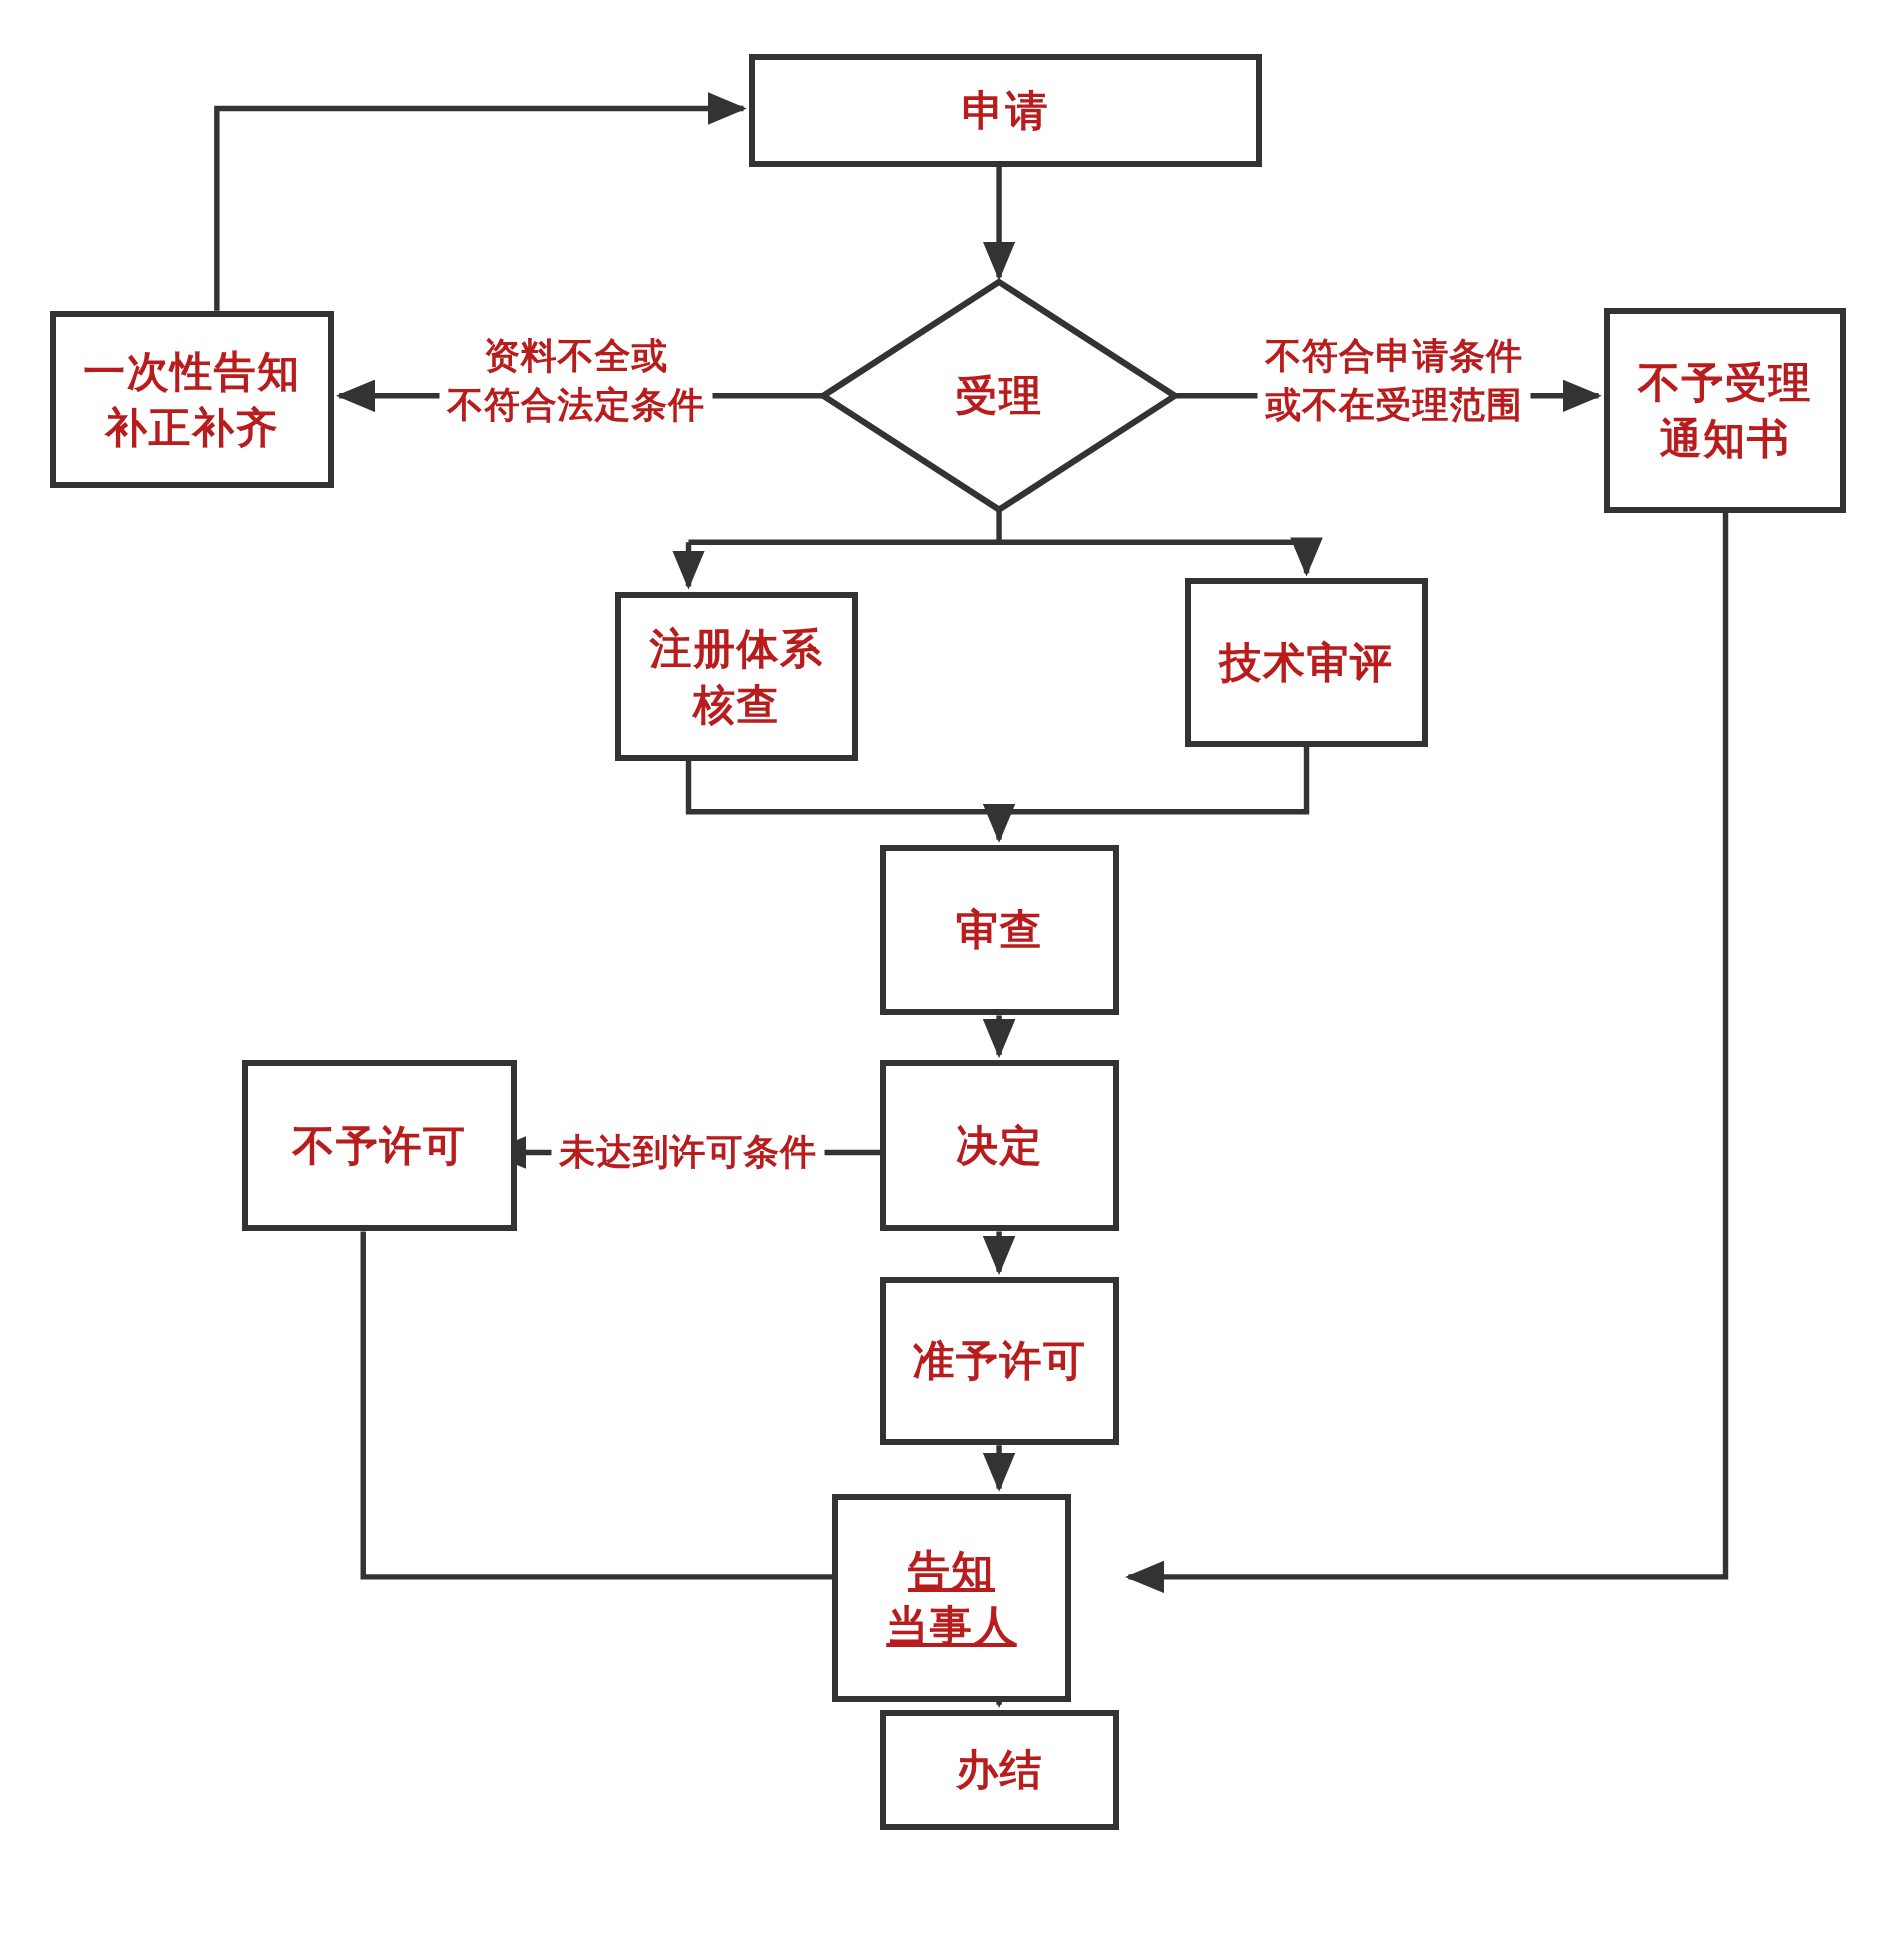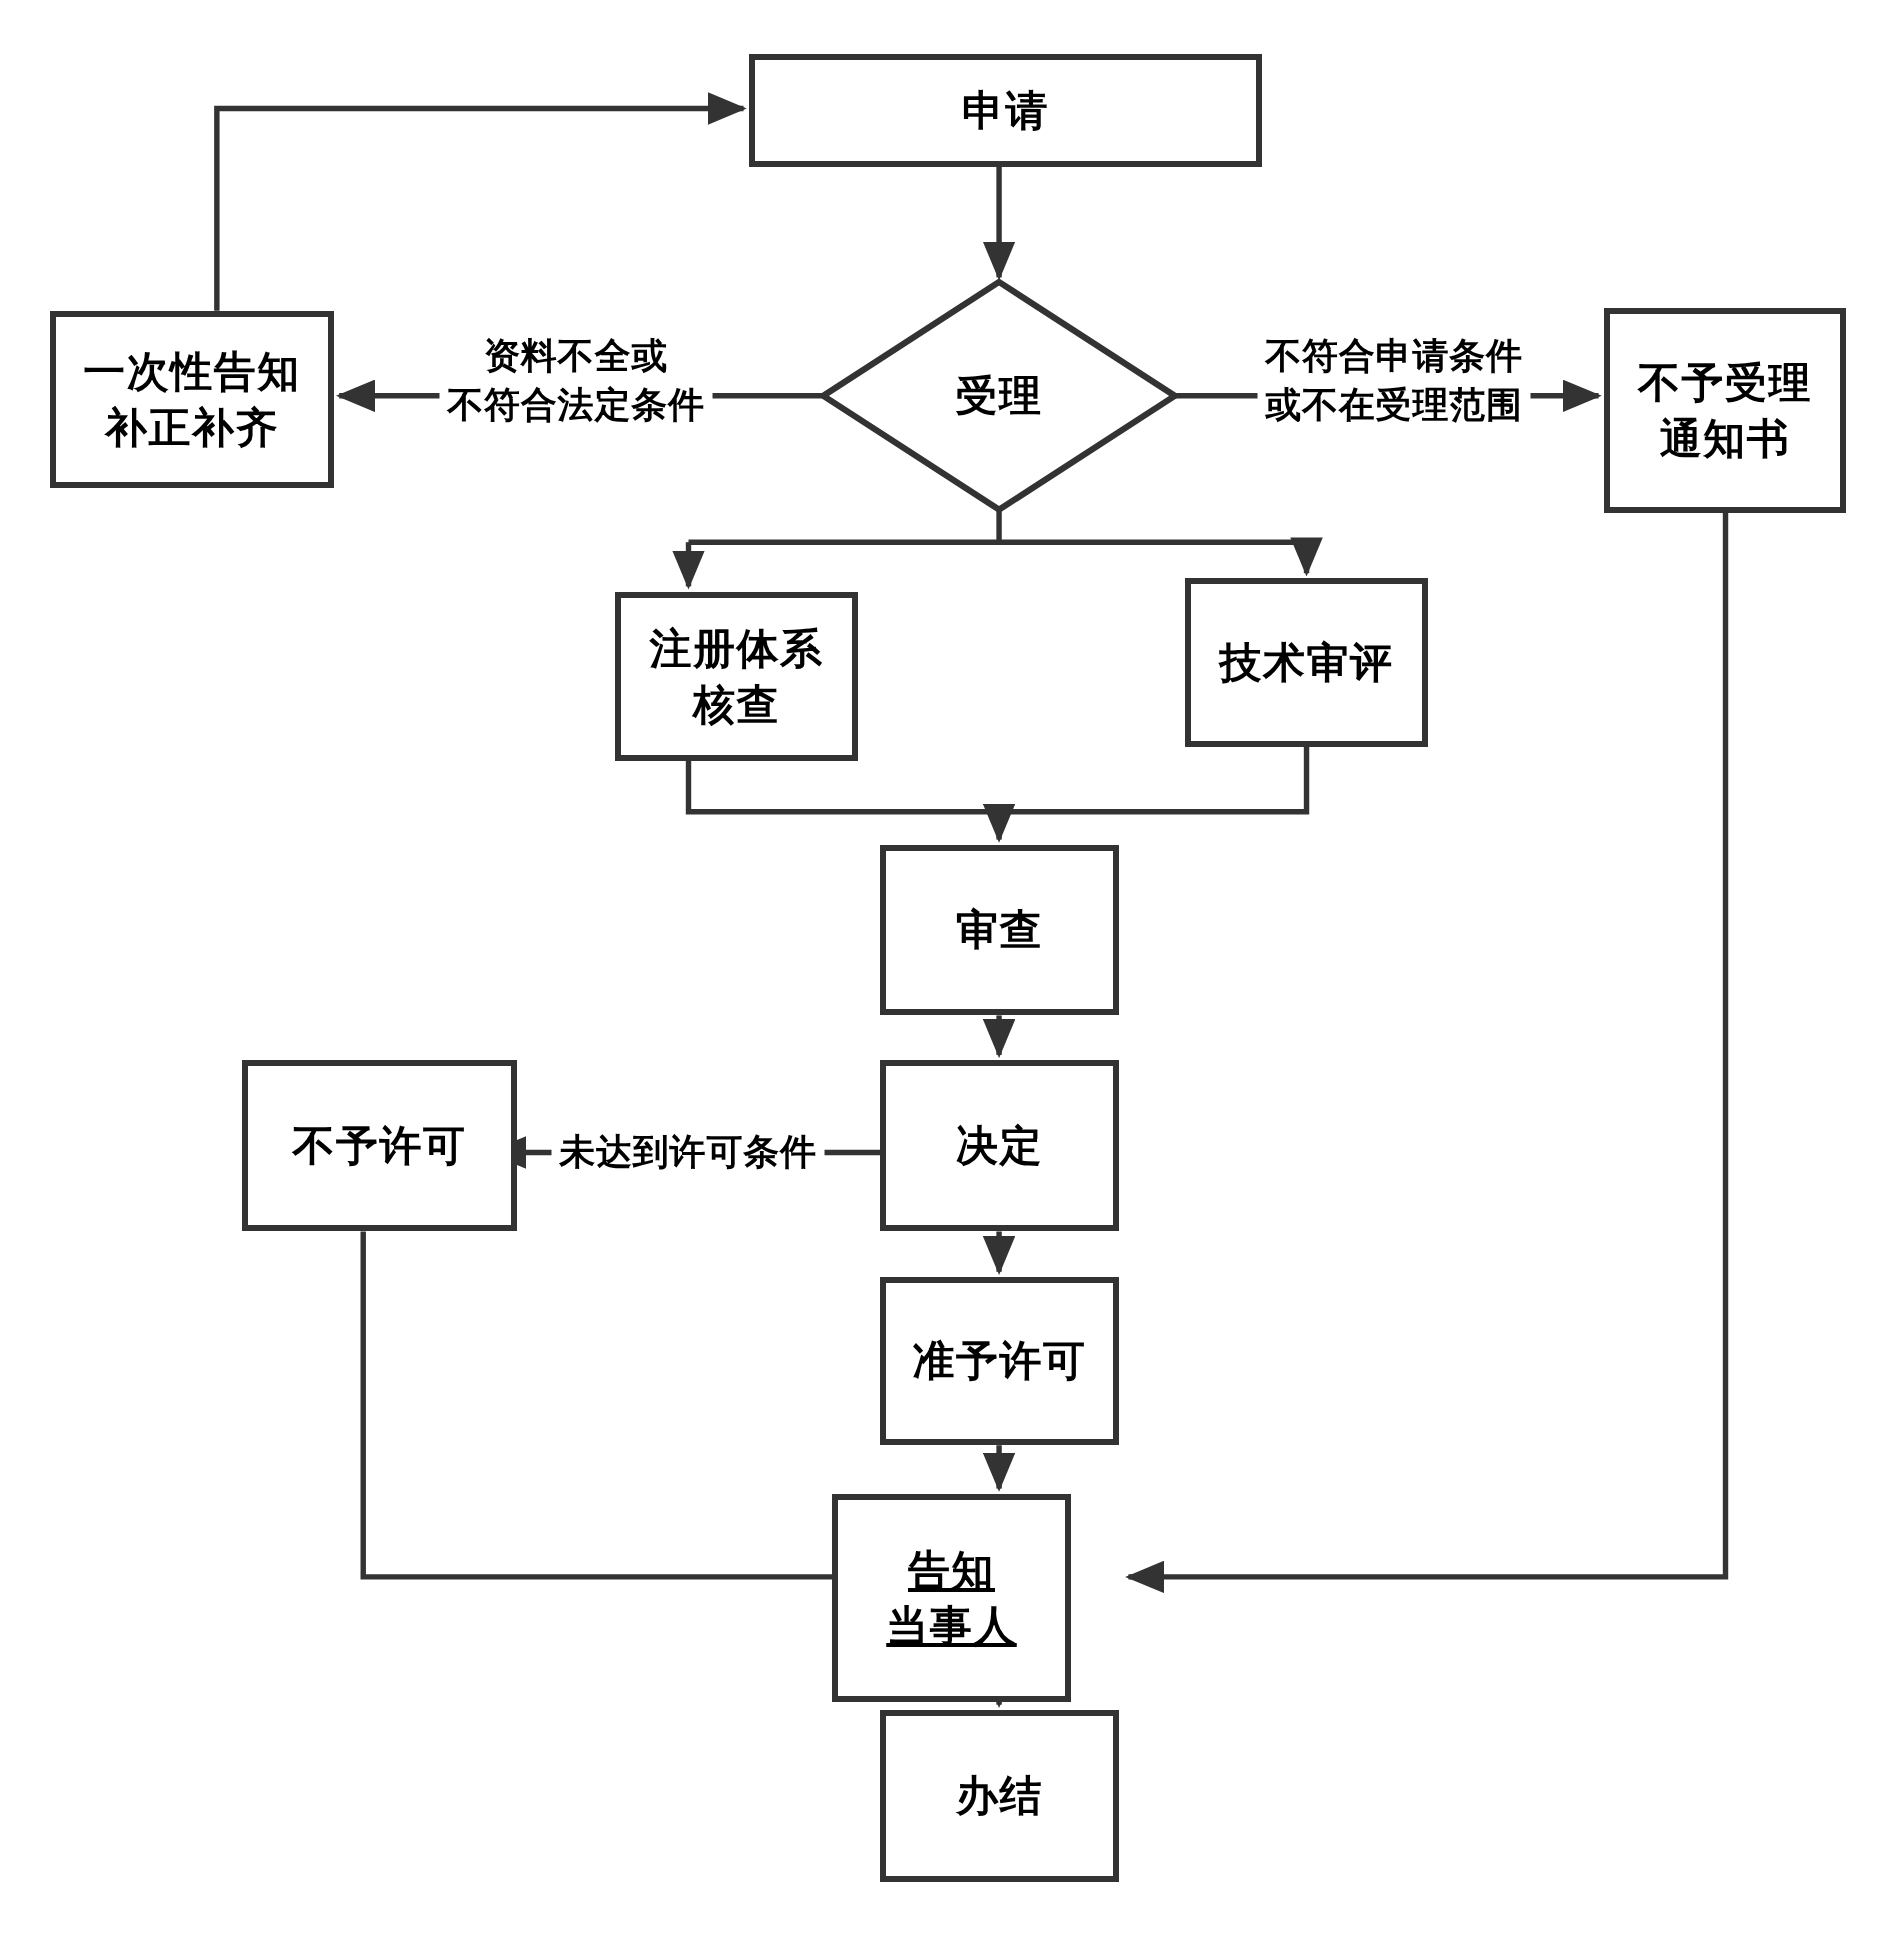--- a/index.html
+++ b/index.html
@@ -2,21 +2,21 @@
 <html style="font-size:12.4px"><head>
 <meta charset="utf-8">
 <style>
   html, body { margin: 0; padding: 0; background: #ffffff; }
   .stage {
     position: relative;
     width: 1899px;
     height: 1934px;
     background: #ffffff;
     font-family: "Liberation Sans", "DejaVu Sans", sans-serif;
-    color: #000000;
+    color: #b91c1c;
   }
   .wires {
     position: absolute;
     left: 0; top: 0;
     width: 1899px; height: 1934px;
   }
   .node {
     position: absolute;
     box-sizing: border-box;
     border: 6.2px solid #333333;
@@ -143,21 +143,21 @@
 
   <div class="node" style="left:880px; top:1277px; width:239px; height:168px;">
     <span>准予许可</span>
   </div>
 
   <div class="node" style="left:832px; top:1494px; width:239px; height:208px;text-decoration:underline;">
     <span>告知
 当事人</span>
   </div>
 
-  <div class="node" style="left:880px; top:1710px; width:239px; height:172px;">
+  <div class="node" style="left:880px; top:1710px; width:239px; height:120px;">
     <span>办结</span>
   </div>
 
   <div class="elabel" style="left:576px; top:381px;">资料不全或
 不符合法定条件</div>
 
   <div class="elabel" style="left:1394px; top:381px;">不符合申请条件
 或不在受理范围</div>
 
   <div class="elabel" style="left:688px; top:1152px;">未达到许可条件</div>

